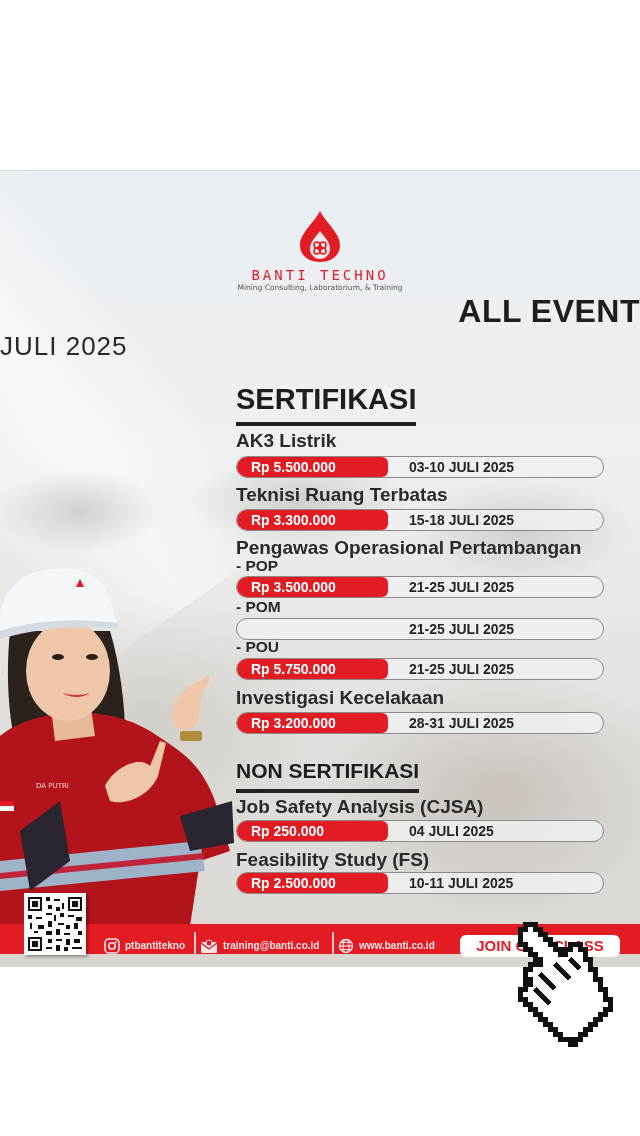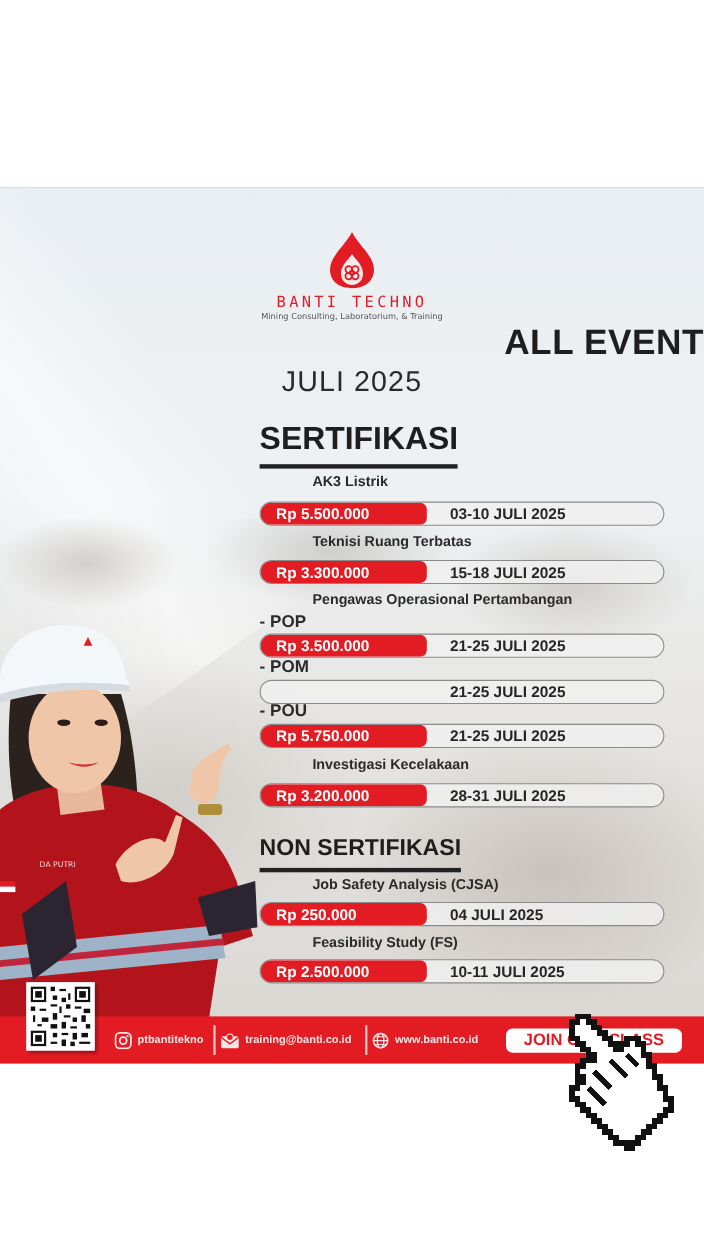--- a/index.html
+++ b/index.html
@@ -35,33 +35,33 @@
       font-family: "DejaVu Sans Mono", monospace; font-size: 14px; letter-spacing: 3px;
       color: #e11d2a; margin-top: 0px; line-height: 16px;
     }
     .tagline { font-size: 7.5px; color: #555; line-height: 10px; }
     .title {
       position: absolute; left: 0; top: 122px; width: 640px; text-align: right;
       font-family: "Liberation Sans", sans-serif; font-weight: bold; font-size: 32px; color: #1e1e1e;
       letter-spacing: 0.5px;
     }
     .subtitle {
-      position: absolute; left: 0; top: 160px; width: 640px; text-align: center;
+      position: absolute; left: 0; top: 160px; width: 640px; text-align: left;
       font-family: "Liberation Sans", sans-serif; font-size: 26px; color: #2a2a2a; letter-spacing: 1px;
     }
     .section-head {
       position: absolute; left: 236px; font-family: "Liberation Sans", sans-serif;
       font-weight: bold; color: #1e1e1e; border-bottom: 4px solid #222; line-height: 1;
       padding-bottom: 8px;
     }
     .sec1 { top: 214px; font-size: 29px; }
     .sec2 { top: 589px; font-size: 21px; }
     .item-title {
       position: absolute; left: 236px; font-family: "Liberation Sans", sans-serif;
-      font-weight: bold; font-size: 13px; color: #2a2a2a; margin-left: 48px;
+      font-weight: bold; font-size: 19px; color: #2a2a2a;
     }
     .sub-title {
       position: absolute; left: 236px; font-family: "Liberation Sans", sans-serif;
       font-weight: bold; font-size: 15.5px; color: #2a2a2a;
     }
     .price-bar {
       position: absolute; left: 236px; width: 366px; height: 20px;
       border: 1.5px solid #8a8a8a; border-radius: 11px; background: rgba(240,240,240,0.85);
       overflow: hidden;
     }
@@ -71,21 +71,21 @@
       line-height: 20px; padding-left: 14px; box-sizing: border-box; border-radius: 3px 6px 6px 3px;
     }
     .date {
       position: absolute; left: 172px; top: 0; height: 20px; line-height: 20px;
       font-family: "Liberation Sans", sans-serif; font-weight: bold; font-size: 14px; color: #262626;
     }
     
     .person { position: absolute; left: 0; top: 390px; width: 240px; height: 365px; }
     
     .footer {
-      position: absolute; left: 0; top: 753px; width: 640px; height: 43px; background: #e31b23;
+      position: absolute; left: 0; top: 753px; width: 640px; height: 30px; background: #e31b23;
     }
     .qr {
       position: absolute; left: 24px; top: 722px; width: 58px; height: 58px; background: #fff;
       border: 2px solid #fff; box-shadow: 2px 2px 3px rgba(0,0,0,0.35); z-index: 3;
     }
     .contact {
       position: absolute; top: 0; height: 43px; line-height: 43px; color: #fde5e5;
       font-family: "Liberation Sans", sans-serif; font-weight: bold; font-size: 10px;
       display: flex; align-items: center; gap: 5px;
     }

